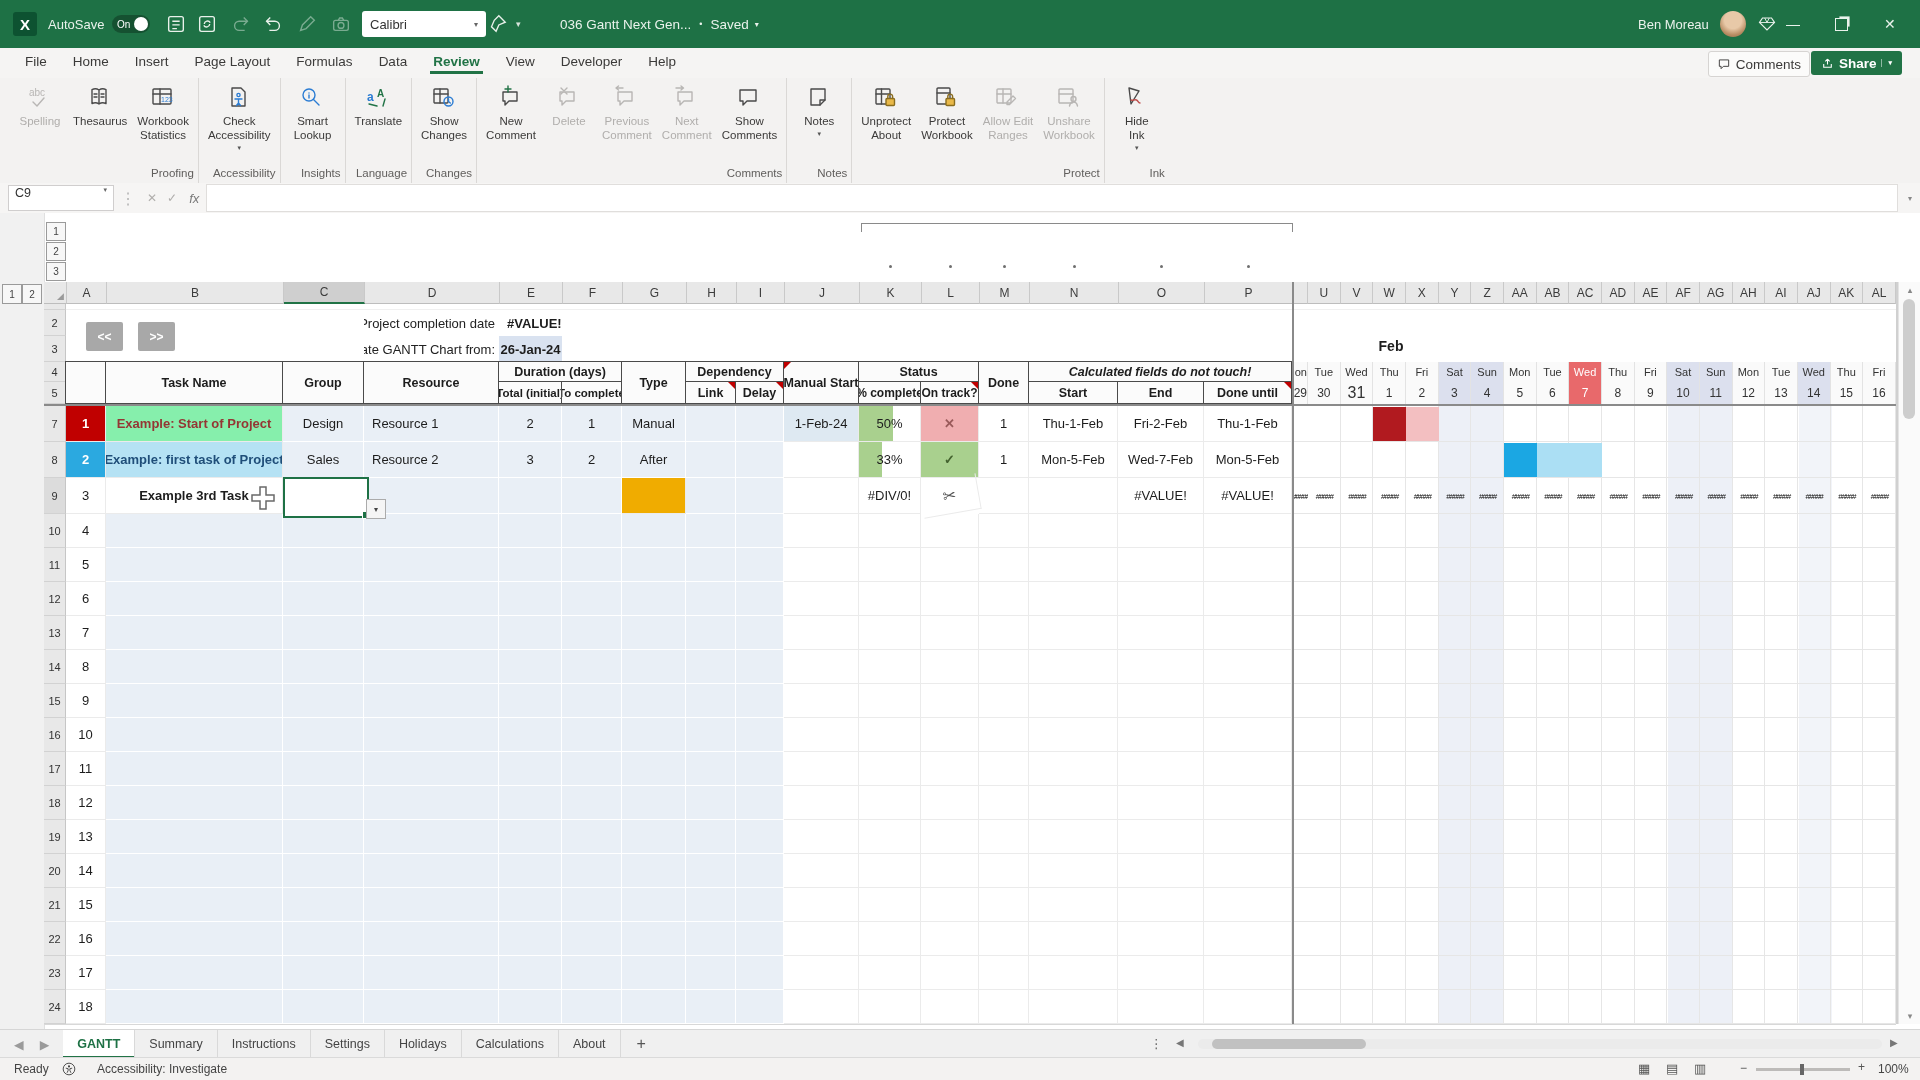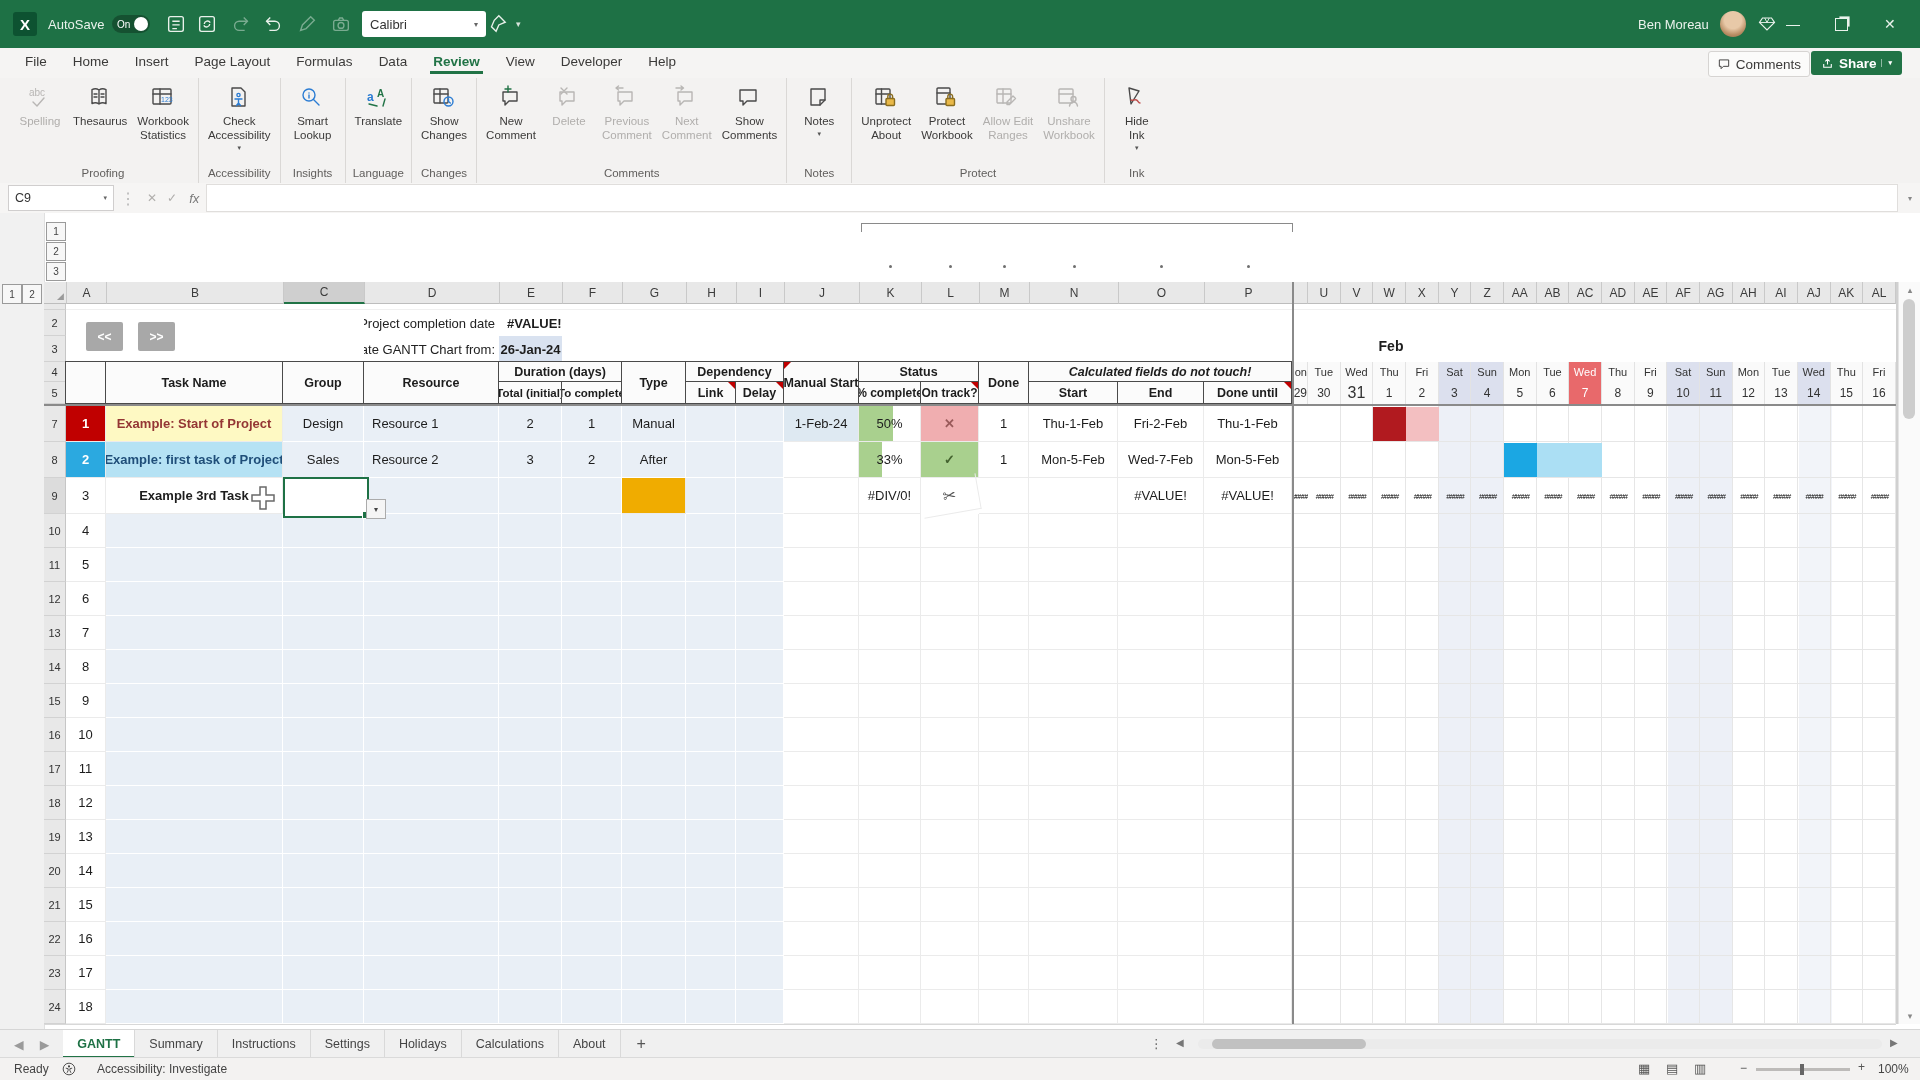--- a/index.html
+++ b/index.html
@@ -22,33 +22,33 @@
   .avatar{width:26px;height:26px;border-radius:50%;background:radial-gradient(circle at 50% 35%,#E8C9A8 0 40%,#B78B62 70%,#8a6a4a);}
   
   .tabrow{position:absolute;left:0;top:48px;width:1920px;height:30px;background:#F5F4F3;border-bottom:1px solid #E2E0DE;font-size:13.5px;color:#3b3a39;}
   .rtab{display:inline-block;padding:6px 13px 5px 13px;cursor:default;position:relative;}
   .rtab[data-state="active"]{color:#217346;font-weight:700;}
   .rtab[data-state="active"]::after{content:"";position:absolute;left:10px;right:10px;bottom:0;height:3px;background:#217346;}
   .commentsbtn{position:absolute;right:110px;top:3px;height:24px;display:flex;align-items:center;gap:5px;padding:0 8px;color:#3b3a39;border:1px solid #D6D4D2;border-radius:3px;background:#FBFBFA;}
   .sharebtn{position:absolute;right:18px;top:3px;height:24px;display:flex;align-items:center;gap:5px;padding:0 10px;background:#217346;color:#fff;border-radius:3px;font-weight:600;}
   
   .ribbon{position:absolute;left:0;top:78px;width:1920px;height:105px;background:#F3F2F1;border-bottom:1px solid #DEDCDA;display:flex;align-items:stretch;padding-left:8px;}
-  .rgrp{display:flex;flex-direction:column;justify-content:space-between;padding:4px 4px 2px 4px;border-right:1px solid #DAD8D6;}
+  .rgrp{display:flex;flex-direction:column;justify-content:space-between;padding:4px 4px 2px 4px;border-right:1px solid #DAD8D6;align-items:flex-end;}
   .rbtns{display:flex;align-items:flex-start;}
   .rbtn{display:flex;flex-direction:column;align-items:center;padding:3px 5px;border-radius:3px;min-width:46px;}
   .ri{width:27px;height:27px;stroke:#4a4a4a;fill:none;stroke-width:1.4;stroke-linecap:round;stroke-linejoin:round;}
   .rlbl{font-size:11.5px;color:#3b3a39;text-align:center;white-space:pre-line;line-height:1.2;margin-top:3px;}
   .rcv{font-size:7px;color:#555;margin-top:1px;}
   .dis .ri{stroke:#b8b6b4;}
   .dis .rlbl,.dis .rcv{color:#b0aeac;}
   .rgl{font-size:11.5px;color:#605E5C;text-align:center;padding-bottom:2px;}
   .collapse{position:absolute;right:14px;top:160px;color:#666;font-size:10px;}
   
   .fbar{position:absolute;left:0;top:183px;width:1920px;height:30px;background:#F6F5F4;border-bottom:1px solid #D8D6D4;display:flex;align-items:center;}
-  .namebox{width:92px;height:24px;background:#fff;border:1px solid #D0CECE;margin-left:8px;display:flex;align-items:center;justify-content:space-between;padding:0 6px;font-size:12.5px;color:#333;}
+  .namebox{width:92px;height:24px;background:#fff;border:1px solid #D0CECE;margin-left:8px;display:flex;align-items:flex-start;justify-content:space-between;padding:0 6px;font-size:12.5px;color:#333;}
   .fx{color:#7a7a7a;font-size:13px;margin:0 7px;}
   .finput{flex:1;height:24px;background:#fff;border:1px solid #E0DEDC;margin-right:10px;}
   
   .sheet{position:absolute;left:0;top:213px;width:1920px;height:816px;background:#fff;font-size:13px;color:#1d1d1d;}
   .olmargin{position:absolute;left:0;top:0;width:44px;height:816px;background:#F1F1F1;border-right:1px solid #E0E0E0;}
   .lvlbox{position:absolute;width:18px;height:17px;border:1px solid #9a9a9a;background:#F7F7F7;font-size:10px;color:#444;display:flex;align-items:center;justify-content:center;}
   .dot{position:absolute;width:3px;height:3px;background:#6f6f6f;border-radius:50%;}
   .colhead{position:absolute;top:69px;height:22px;background:#E8E8E8;}
   .hcell{display:flex;align-items:center;justify-content:center;font-size:12px;color:#3c3c3c;border-right:1px solid #C9C9C9;border-bottom:1px solid #BDBDBD;background:#E8E8E8;height:22px;box-sizing:border-box;}
   .hcell[data-state="selected"]{background:#CFCFCF;border-bottom:2px solid #217346;}
@@ -139,20 +139,26 @@
           <span>Calibri</span>
           <span style="font-size:8px;color:#666">▾</span>
         </span>
     </div>
     <div class="tb-item qicon" style="left:486px;top:13px;height:22px">
         <svg viewBox="0 0 24 24">
           <path d="M14 3l7 7-7 3-3 7-5-5 3-7z"></path>
         </svg>
       </div>
     <div class="tb-item" style="left:516px;color:#D7E5DB;font-size:9px">▾</div>
+    <div class="tb-item" style="left:560px;font-size:13.5px">
+      <span>036 Gantt Next Gen...</span>
+      <span style="margin:0 8px;font-size:9px">•</span>
+      <span>Saved</span>
+      <span style="margin-left:6px;font-size:8px">▾</span>
+    </div>
     <div class="tb-item" style="left:1638px">Ben Moreau</div>
     <div class="tb-item" style="left:1720px">
         <span class="avatar"></span>
       </div>
     <div class="tb-item" style="left:1758px">
         <svg width="18" height="18" viewBox="0 0 24 24">
           <path d="M6 4h12l4 6-10 10L2 10z" stroke="#EAF2EC" fill="none" stroke-width="1.6"></path>
           <path d="M2 10h20M9 4l3 6 3-6" stroke="#EAF2EC" fill="none" stroke-width="1.2"></path>
         </svg>
       </div>
@@ -567,21 +573,21 @@
     <div class="band" style="left:1799px;width:33px;background:#F2F4F9"></div>
 
     <div class="abs" style="left:1308px;top:193px;width:588px;height:618px;background:repeating-linear-gradient(90deg,transparent 0 31.666px,#E6E6E6 31.666px 32.666px)"></div>
     <div class="abs" style="left:1293px;top:193px;width:603px;height:108px;background:repeating-linear-gradient(180deg,transparent 0 35px,#E6E6E6 35px 36px)"></div>
     <div class="abs" style="left:1293px;top:301px;width:603px;height:510px;background:repeating-linear-gradient(180deg,transparent 0 33px,#E6E6E6 33px 34px)"></div>
 
     <div class="row" style="top:193px;height:36px">
       <div class="gutter" style="height:36px">7</div>
       <div class="lcols" style="width:1226px;grid-template-rows:36px">
         <div class="cell" style="background:#C00000;color:#fff;font-weight:700">1</div>
-        <div class="cell" style="background:#fef9c3;color:#943634;font-weight:600">Example: Start of Project</div>
+        <div class="cell" style="background:#86efac;color:#943634;font-weight:600">Example: Start of Project</div>
         <div class="cell cb">Design</div>
         <div class="cell cb" style="justify-content:flex-start;padding-left:8px">Resource 1</div>
         <div class="cell cb">2</div>
         <div class="cell cb">1</div>
         <div class="cell cb">Manual</div>
         <div class="cell cb"></div>
         <div class="cell cb"></div>
         <div class="cell" style="background:#DEE9F2">1-Feb-24</div>
         <div class="cell" style="background:linear-gradient(90deg,#A9D08E 0 55%,#fff 55%)">50%</div>
         <div class="cell" style="background:#F0AEB0;color:#9a5a5a;font-weight:700">✕</div>

